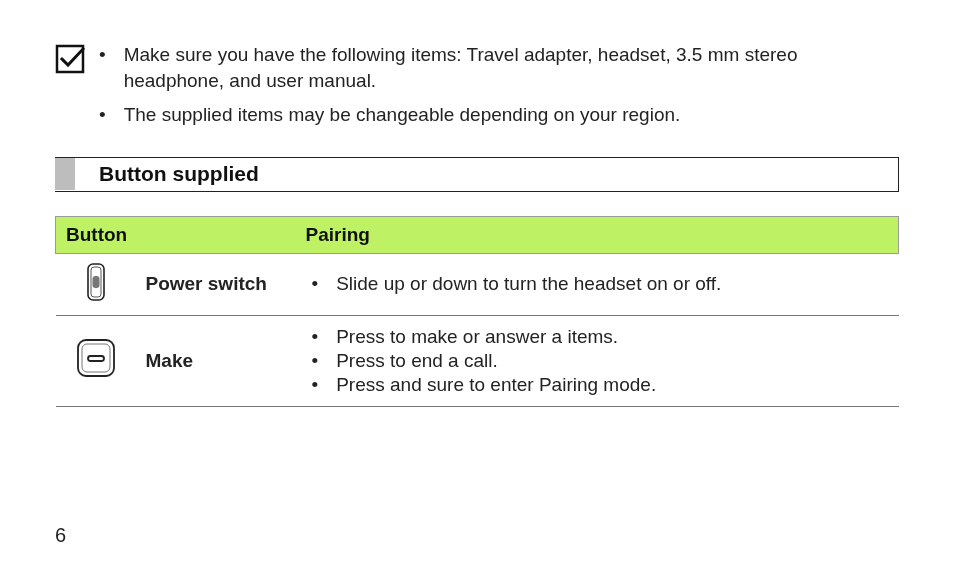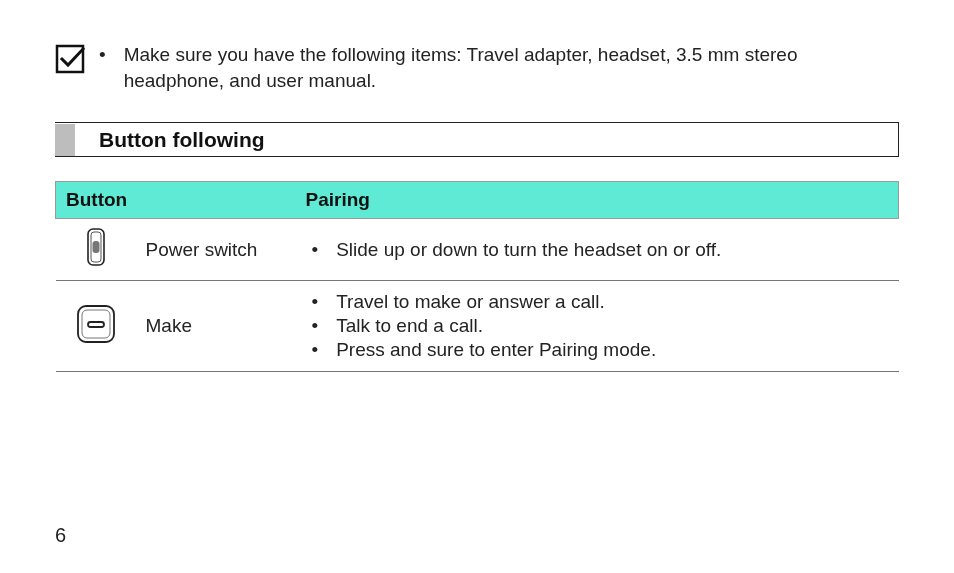--- a/index.html
+++ b/index.html
@@ -77,21 +77,21 @@
   }
 
   
   .btn-table {
     width: 100%;
     border-collapse: collapse;
     margin-top: 24px;
     font-size: 19px;
   }
   .btn-table thead th {
-    background: #5eead4;
+    background: #bef264;
     font-weight: bold;
     text-align: left;
     padding: 7px 10px;
     border: 1px solid #9a9a9a;
     color: #111;
   }
   .btn-table thead th:first-child { width: 210px; border-right: 0; }
   .btn-table thead th:last-child  { border-left: 0; }
   .btn-table tbody td {
     border-bottom: 1px solid #777;
@@ -99,21 +99,21 @@
     vertical-align: middle;
   }
   .btn-table tbody tr:last-child td { border-bottom: 1px solid #777; }
   .row-icon-cell {
     width: 60px;
     text-align: center;
     border-right: 0;
     padding-right: 0;
   }
   .row-label-cell {
-    font-weight: normal;
+    font-weight: bold;
     width: 140px;
     border-left: 0;
     padding-left: 0;
   }
   .func-list {
     margin: 0;
     padding: 0;
     list-style: none;
   }
   .func-list li {
@@ -144,26 +144,29 @@
     <span class="tick-icon">
       <svg width="30" height="30" viewBox="0 0 30 30">
         <rect x="2" y="2" width="26" height="26" fill="none" stroke="#111" stroke-width="2.5"></rect>
         <path d="M7 15 L13 21 L28 5" fill="none" stroke="#111" stroke-width="3" stroke-linecap="square"></path>
       </svg>
     </span>
     <ul class="note-list">
       <li>
         <span class="bullet-text">Make sure you have the following items: Travel adapter, headset, 3.5 mm stereo headphone, and user manual.</span>
       </li>
+      <li>
+        <span class="bullet-text">The supplied items may be changeable depending on your region.</span>
+      </li>
     </ul>
   </div>
 
   <div class="section-heading">
     <div class="tab"></div>
-    <div class="title">Button following</div>
+    <div class="title">Button supplied</div>
   </div>
 
   <table class="btn-table">
     <thead>
       <tr>
         <th colspan="2">Button</th>
         <th>Pairing</th>
       </tr>
     </thead>
     <tbody>
@@ -193,24 +196,24 @@
               <rect x="3" y="3" width="36" height="36" rx="8" ry="8" fill="none" stroke="#222" stroke-width="1.8"></rect>
               <rect x="7" y="7" width="28" height="28" rx="5" ry="5" fill="none" stroke="#777" stroke-width="1"></rect>
               <rect x="13" y="19" width="16" height="5" rx="2.5" ry="2.5" fill="none" stroke="#222" stroke-width="1.8"></rect>
             </svg>
           </span>
         </td>
         <td class="row-label-cell">Make</td>
         <td>
           <ul class="func-list">
             <li>
-              <span>Travel to make or answer a call.</span>
-            </li>
-            <li>
-              <span>Talk to end a call.</span>
+              <span>Press to make or answer a items.</span>
+            </li>
+            <li>
+              <span>Press to end a call.</span>
             </li>
             <li>
               <span>Press and sure to enter Pairing mode.</span>
             </li>
           </ul>
         </td>
       </tr>
     </tbody>
   </table>
 

